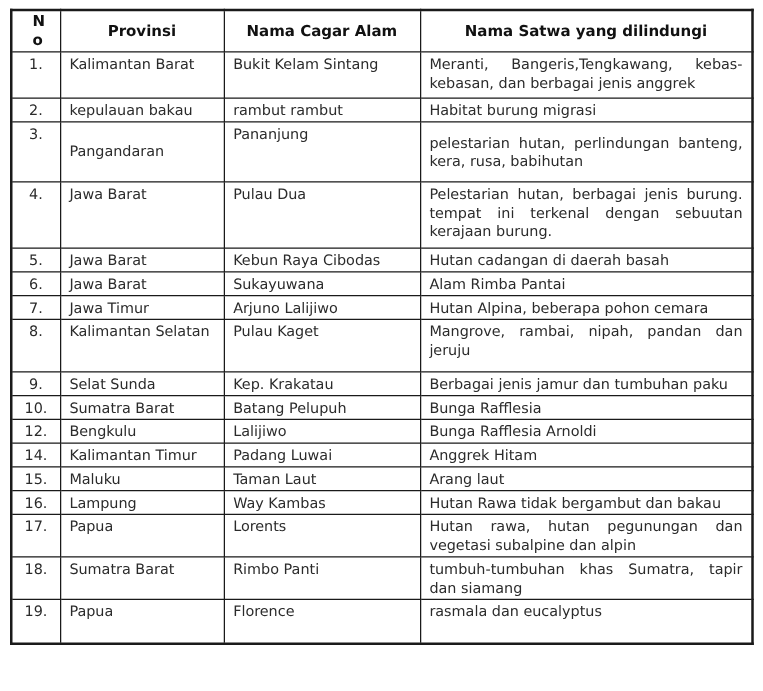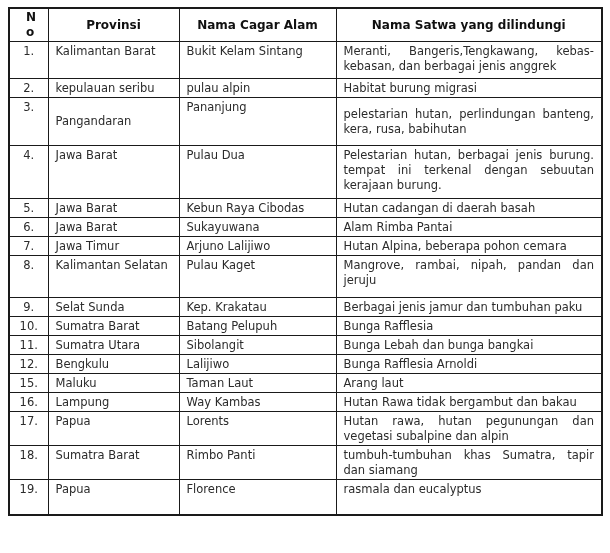--- a/index.html
+++ b/index.html
@@ -87,22 +87,22 @@
     </thead>
     <tbody>
         <tr>
           <td class="col-no">1.</td>
           <td class="col-provinsi">Kalimantan Barat</td>
           <td class="col-cagar">Bukit Kelam Sintang</td>
           <td class="col-satwa">Meranti, Bangeris,Tengkawang, kebas-kebasan, dan berbagai jenis anggrek</td>
         </tr>
         <tr>
           <td class="col-no">2.</td>
-          <td class="col-provinsi">kepulauan seribu</td>
-          <td class="col-cagar">pulau alpin</td>
+          <td class="col-provinsi">kepulauan bakau</td>
+          <td class="col-cagar">rambut rambut</td>
           <td class="col-satwa">Habitat burung migrasi</td>
         </tr>
         <tr>
           <td class="col-no">3.</td>
           <td class="col-provinsi">Pangandaran</td>
           <td class="col-cagar">Pananjung</td>
           <td class="col-satwa">pelestarian hutan, perlindungan banteng, kera, rusa, babihutan</td>
         </tr>
         <tr>
           <td class="col-no">4.</td>
@@ -140,30 +140,30 @@
           <td class="col-cagar">Kep. Krakatau</td>
           <td class="col-satwa">Berbagai jenis jamur dan tumbuhan paku</td>
         </tr>
         <tr>
           <td class="col-no">10.</td>
           <td class="col-provinsi">Sumatra Barat</td>
           <td class="col-cagar">Batang Pelupuh</td>
           <td class="col-satwa">Bunga Rafflesia</td>
         </tr>
         <tr>
-          <td class="col-no">11.</td>
-          <td class="col-provinsi">Sumatra Utara</td>
-          <td class="col-cagar">Sibolangit</td>
-          <td class="col-satwa">Bunga Lebah dan bunga bangkai</td>
-        </tr>
-        <tr>
           <td class="col-no">12.</td>
           <td class="col-provinsi">Bengkulu</td>
           <td class="col-cagar">Lalijiwo</td>
           <td class="col-satwa">Bunga Rafflesia Arnoldi</td>
+        </tr>
+        <tr>
+          <td class="col-no">14.</td>
+          <td class="col-provinsi">Kalimantan Timur</td>
+          <td class="col-cagar">Padang Luwai</td>
+          <td class="col-satwa">Anggrek Hitam</td>
         </tr>
         <tr>
           <td class="col-no">15.</td>
           <td class="col-provinsi">Maluku</td>
           <td class="col-cagar">Taman Laut</td>
           <td class="col-satwa">Arang laut</td>
         </tr>
         <tr>
           <td class="col-no">16.</td>
           <td class="col-provinsi">Lampung</td>

